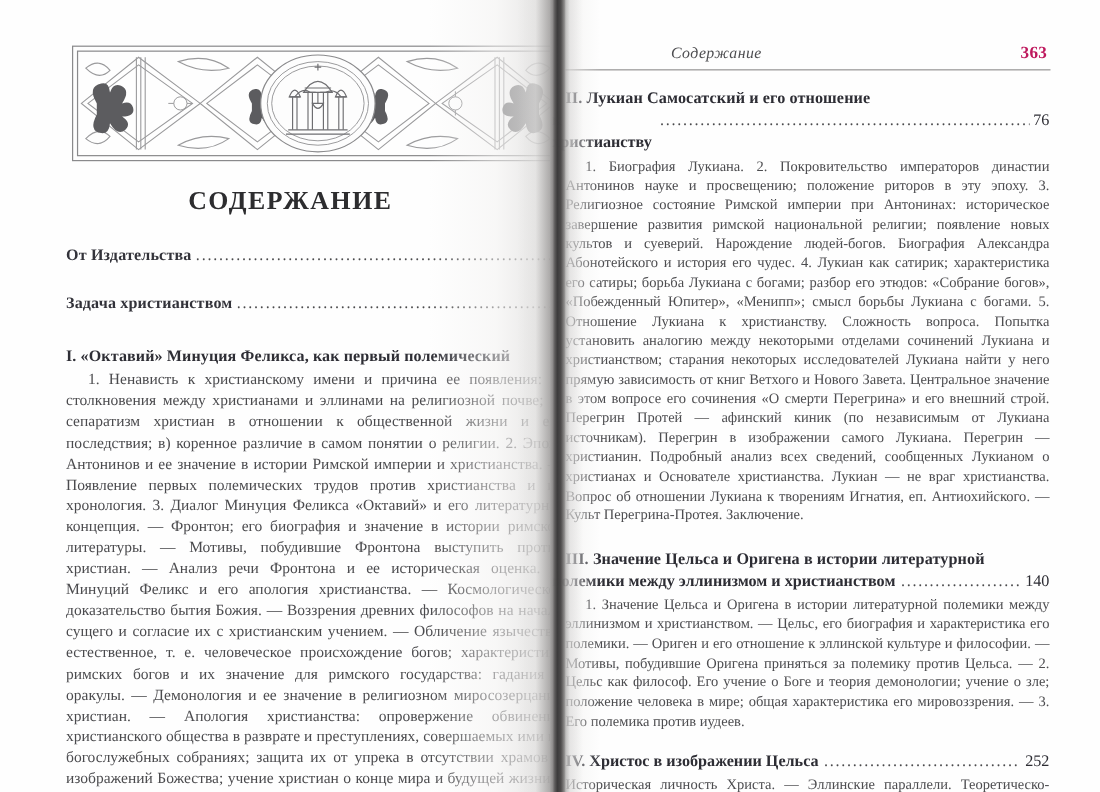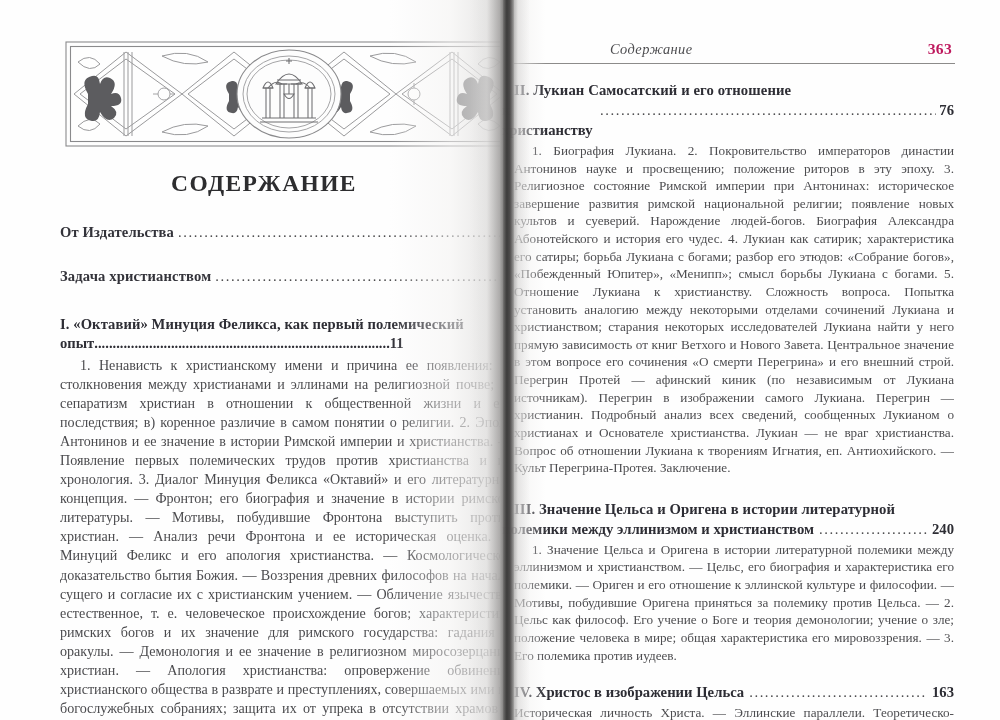--- a/index.html
+++ b/index.html
@@ -224,21 +224,21 @@
   .r-entry-single .leader {
     flex: 1 1 auto;
     overflow: hidden;
     white-space: nowrap;
     font-weight: normal;
     letter-spacing: 1.55px;
     margin: 0 3px 0 5px;
     color: #4a4a4c;
   }
   .r-entry-block .pg,
-  .r-entry-single .pg { white-space: nowrap; font-weight: bold; }
+  .r-entry-single .pg { white-space: nowrap; font-weight: normal; }
 
   .r-desc {
     font-size: 13.2px;
     line-height: 1.335;
     text-align: justify;
     text-indent: 18px;
     color: #4d4d50;
     margin-top: 1px;
   }
   .gap-lg { height: 23px; }
@@ -335,25 +335,20 @@
       </div>
 
       <div class="entry-line">
         <span class="lbl">Задача христианством</span>
         <span class="leader">...............................................................</span>
 
       </div>
 
       <div class="entry-block">
         <div class="head-l1">I. «Октавий» Минуция Феликса, как первый полемический</div>
-        <div class="head-l2">
-          <span>опыт</span>
-          <span class="leader">.................................................................................</span>
-          <span class="pg">11</span>
-        </div>
         <div class="desc">1. Ненависть к христианскому имени и причина ее появления: а) столкновения между христианами и эллинами на религиозной почве; б) сепаратизм христиан в отношении к общественной жизни и его последствия; в) коренное различие в самом понятии о религии. 2. Эпоха Антонинов и ее значение в истории Римской империи и христианства. — Появление первых полемических трудов против христианства и их хронология. 3. Диалог Минуция Феликса «Октавий» и его литературная концепция. — Фронтон; его биография и значение в истории римской литературы. — Мотивы, побудившие Фронтона выступить против христиан. — Анализ речи Фронтона и ее историческая оценка. 4. Минуций Феликс и его апология христианства. — Космологическое доказательство бытия Божия. — Воззрения древних философов на начало сущего и согласие их с христианским учением. — Обличение язычества: естественное, т. е. человеческое происхождение богов; характеристика римских богов и их значение для римского государства: гадания и оракулы. — Демонология и ее значение в религиозном миросозерцании христиан. — Апология христианства: опровержение обвинений христианского общества в разврате и преступлениях, совершаемых ими на богослужебных собраниях; защита их от упрека в отсутствии храмов и изображений Божества; учение христиан о конце мира и будущей жизни и апология его. Протесты против учения о судьбе и опровержение всех других обвинений, предъявляемых против христиан. — Характеристика Минуция Феликса как апологета.</div>
       </div>
 
     </div>
     <div class="curve-left"></div>
   </div>
 
   <div class="page-right">
     <div class="curve-right"></div>
     <div class="right-body">
@@ -374,31 +369,31 @@
         <div class="r-desc">1. Биография Лукиана. 2. Покровительство императоров династии Антонинов науке и просвещению; положение риторов в эту эпоху. 3. Религиозное состояние Римской империи при Антонинах: историческое завершение развития римской национальной религии; появление новых культов и суеверий. Нарождение людей-богов. Биография Александра Абонотейского и история его чудес. 4. Лукиан как сатирик; характеристика его сатиры; борьба Лукиана с богами; разбор его этюдов: «Собрание богов», «Побежденный Юпитер», «Менипп»; смысл борьбы Лукиана с богами. 5. Отношение Лукиана к христианству. Сложность вопроса. Попытка установить аналогию между некоторыми отделами сочинений Лукиана и христианством; старания некоторых исследователей Лукиана найти у него прямую зависимость от книг Ветхого и Нового Завета. Центральное значение в этом вопросе его сочинения «О смерти Перегрина» и его внешний строй. Перегрин Протей — афинский киник (по независимым от Лукиана источникам). Перегрин в изображении самого Лукиана. Перегрин — христианин. Подробный анализ всех сведений, сообщенных Лукианом о христианах и Основателе христианства. Лукиан — не враг христианства. Вопрос об отношении Лукиана к творениям Игнатия, еп. Антиохийского. — Культ Перегрина-Протея. Заключение.</div>
       </div>
 
       <div class="gap-lg"></div>
 
       <div class="r-entry-block">
         <div class="head-l1">III. Значение Цельса и Оригена в истории литературной</div>
         <div class="head-l2">
           <span>полемики между эллинизмом и христианством</span>
           <span class="leader">.....................</span>
-          <span class="pg">240</span>
+          <span class="pg">140</span>
         </div>
         <div class="r-desc">1. Значение Цельса и Оригена в истории литературной полемики между эллинизмом и христианством. — Цельс, его биография и характеристика его полемики. — Ориген и его отношение к эллинской культуре и философии. — Мотивы, побудившие Оригена приняться за полемику против Цельса. — 2. Цельс как философ. Его учение о Боге и теория демонологии; учение о зле; положение человека в мире; общая характеристика его мировоззрения. — 3. Его полемика против иудеев.</div>
       </div>
 
       <div class="gap-md"></div>
 
       <div class="r-entry-single">
         <span>IV. Христос в изображении Цельса</span>
         <span class="leader">..................................</span>
-        <span class="pg">163</span>
+        <span class="pg">252</span>
       </div>
       <div class="r-desc" style="text-indent:0;">Историческая личность Христа. — Эллинские параллели. Теоретическо-философское обсуждение вопроса о возможности нисхождения (воплощения) Бога в мир. — Ветхозаветные пророчества о Христе и критическая оценка их.</div>
 
     </div>
   </div>
 
   <div class="gutter"></div>
   <div class="gutter-core"></div>
 </div>
 

